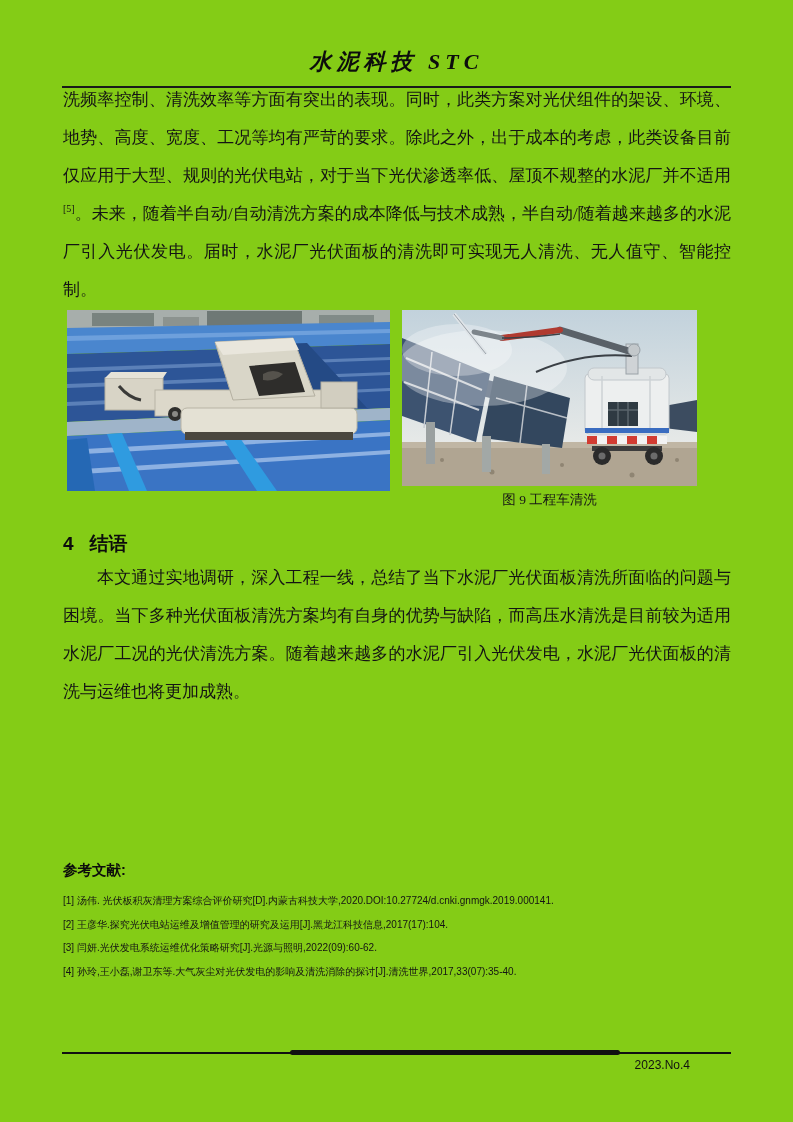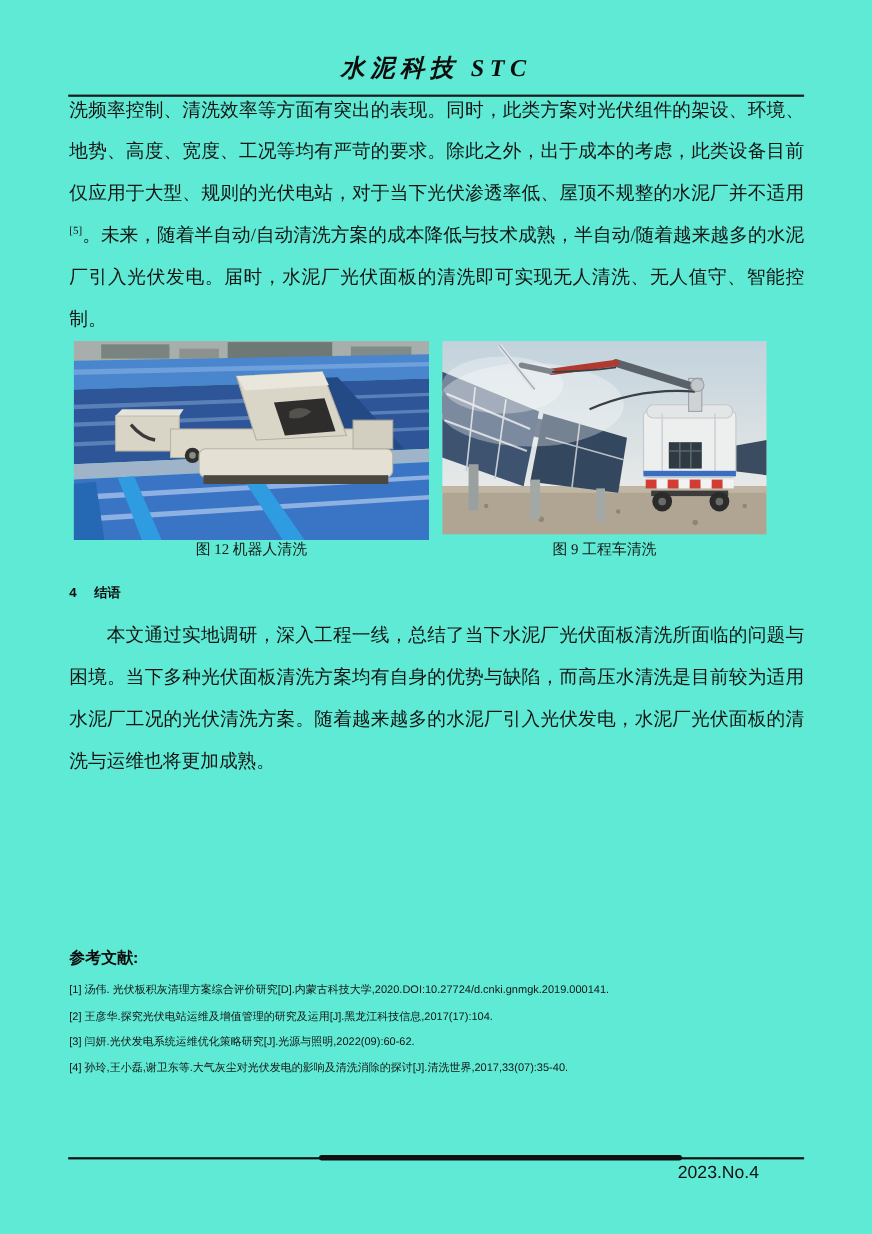--- a/index.html
+++ b/index.html
@@ -1,19 +1,19 @@
 <!DOCTYPE html>
 <html lang="zh"><head>
 <meta charset="utf-8">
 <style>
   html,body{margin:0;padding:0;background:#888;}
   .page{
     position:relative;
     width:793px;height:1122px;
-    background:#5eead4;
+    background:#84cc16;
     margin:0 auto;
     overflow:hidden;
     font-family:"Liberation Serif","DejaVu Serif",serif;
     color:#111;
   }
   .journal-title{
     position:absolute;top:47px;left:0;width:793px;
     text-align:center;
     font-size:22px;font-weight:bold;font-style:italic;
     letter-spacing:5px;
@@ -40,21 +40,21 @@
     position:absolute;top:491px;
     text-align:center;
     font-size:13.5px;color:#161616;
     font-family:"Liberation Serif","DejaVu Serif",serif;
   }
   .caption-left{left:67px;width:323px;}
   .caption-right{left:402px;width:295px;}
   .section-heading{
     position:absolute;top:531px;left:63px;width:668px;
     font-family:"Liberation Sans","DejaVu Sans",sans-serif;
-    font-size:12px;font-weight:bold;color:#0c0c0c;
+    font-size:19px;font-weight:bold;color:#0c0c0c;
   }
   .section-heading .sec-num{margin-right:16px;}
   .para-conclusion{top:559px;text-indent:34px;}
   .references{
     position:absolute;top:861px;left:63px;width:668px;
     font-family:"Liberation Sans","DejaVu Sans",sans-serif;
   }
   .ref-heading{
     font-size:14.5px;font-weight:bold;color:#0c0c0c;
     margin:0 0 9px 0;
@@ -73,21 +73,21 @@
     background:#111;border-radius:3px;
   }
   .footer-pageno{
     position:absolute;top:1058px;left:0;width:793px;text-align:center;
     font-family:"Liberation Sans","DejaVu Sans",sans-serif;
     font-size:12px;color:#111;
   }
   .footer-issue{
     position:absolute;top:1058px;right:103px;
     font-family:"Liberation Sans","DejaVu Sans",sans-serif;
-    font-size:16px;color:#111;
+    font-size:12px;color:#111;
   }
 </style>
 </head>
 <body>
 
 <div class="page">
 
   <div class="journal-title">水泥科技 STC</div>
   <div class="header-rule"></div>
 
@@ -191,21 +191,20 @@
         <path d="M100,28 L72,22" stroke="#7d858b" stroke-width="5" stroke-linecap="round"></path>
         <path d="M230,46 q-50,-4 -96,16" stroke="#3a3f45" stroke-width="2" fill="none"></path>
         <path d="M158,24 q-30,4 -58,4" stroke="#3a3f45" stroke-width="1.5" fill="none"></path>
         <line x1="52" y1="4" x2="84" y2="44" stroke="#dfe4e8" stroke-width="4"></line>
         <line x1="52" y1="4" x2="84" y2="44" stroke="#9aa2a8" stroke-width="1"></line>
         <circle cx="232" cy="40" r="6" fill="#c3c8cb" stroke="#9aa2a8" stroke-width="1"></circle>
       </svg>
     </div>
   </div>
 
-  <div class="caption caption-left">图 12 机器人清洗</div>
   <div class="caption caption-right">图 9 工程车清洗</div>
 
   <div class="section-heading"><span class="sec-num">4</span><span>结语</span></div>
 
   <div class="body-para para-conclusion">本文通过实地调研，深入工程一线，总结了当下水泥厂光伏面板清洗所面临的问题与困境。当下多种光伏面板清洗方案均有自身的优势与缺陷，而高压水清洗是目前较为适用水泥厂工况的光伏清洗方案。随着越来越多的水泥厂引入光伏发电，水泥厂光伏面板的清洗与运维也将更加成熟。</div>
 
   <div class="references">
     <p class="ref-heading">参考文献:</p>
     <ul class="ref-list">
       <li>[1] 汤伟. 光伏板积灰清理方案综合评价研究[D].内蒙古科技大学,2020.DOI:10.27724/d.cnki.gnmgk.2019.000141.</li>

